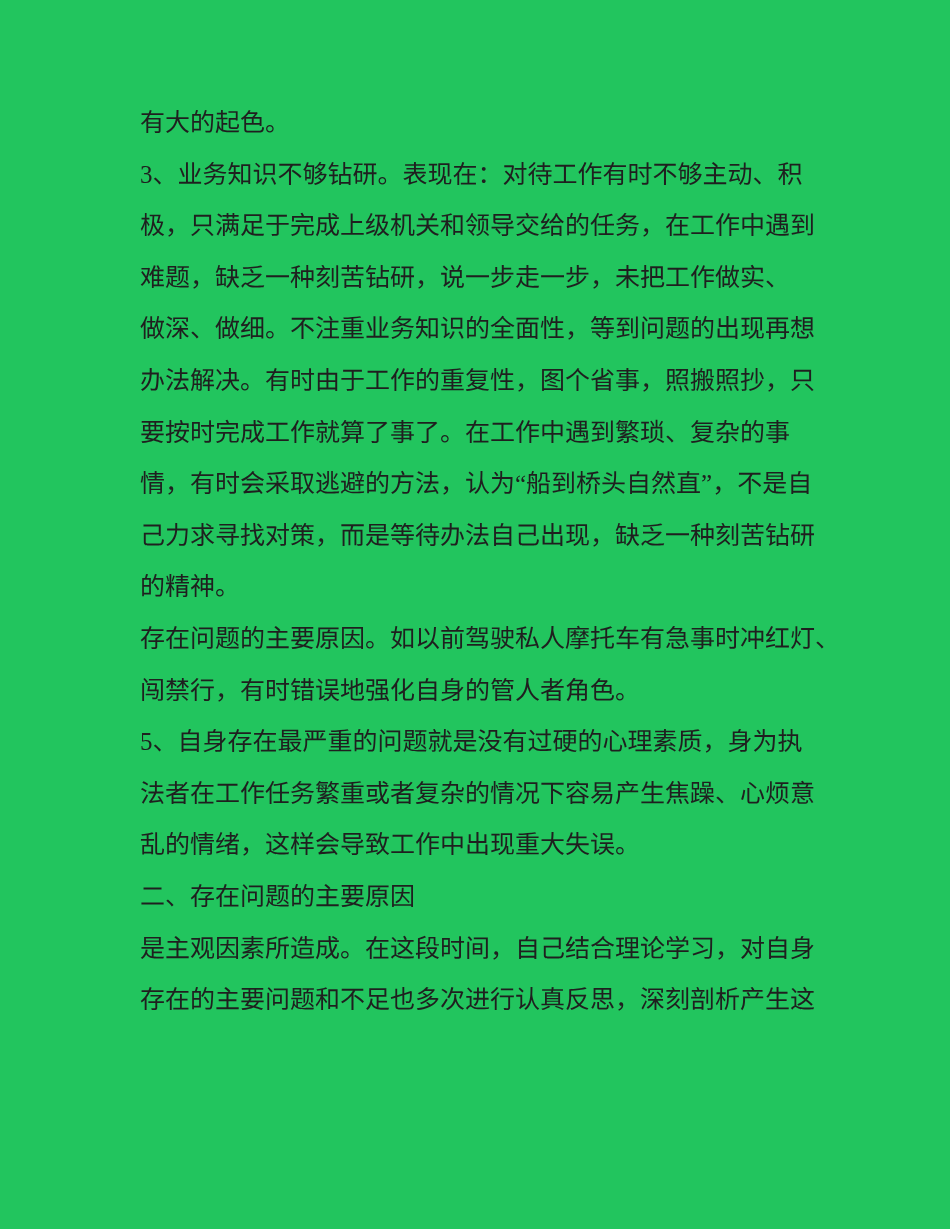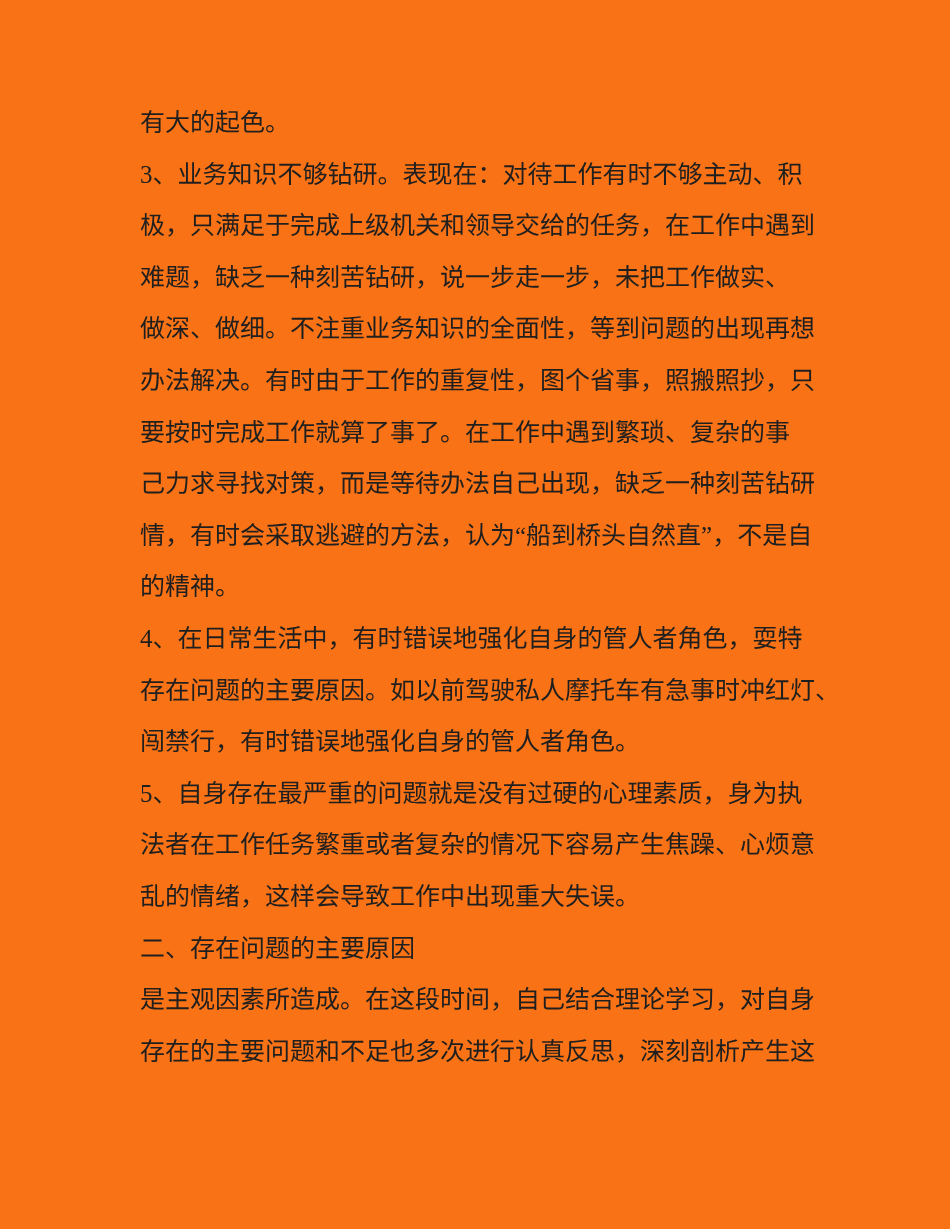--- a/index.html
+++ b/index.html
@@ -13,21 +13,21 @@
       position: relative;
       overflow: hidden;
       font-family: "Liberation Serif", "DejaVu Serif", serif;
     }
     .page {
       position: absolute;
       left: 0;
       top: 0;
       width: 950px;
       height: 1229px;
-      background: #f97316;
+      background: #22c55e;
     }
     .text-block {
       position: absolute;
       left: 140px;
       top: 97px;
       width: 692px;
       color: #1f1f1f;
       font-size: 25px;
       line-height: 51.6px;
       letter-spacing: 0px;
@@ -43,24 +43,23 @@
 
 <div class="page">
   <div class="text-block">
       <div class="text-line">有大的起色。</div>
       <div class="text-line">3、业务知识不够钻研。表现在：对待工作有时不够主动、积</div>
       <div class="text-line">极，只满足于完成上级机关和领导交给的任务，在工作中遇到</div>
       <div class="text-line">难题，缺乏一种刻苦钻研，说一步走一步，未把工作做实、</div>
       <div class="text-line">做深、做细。不注重业务知识的全面性，等到问题的出现再想</div>
       <div class="text-line">办法解决。有时由于工作的重复性，图个省事，照搬照抄，只</div>
       <div class="text-line">要按时完成工作就算了事了。在工作中遇到繁琐、复杂的事</div>
+      <div class="text-line">情，有时会采取逃避的方法，认为“船到桥头自然直”，不是自</div>
       <div class="text-line">己力求寻找对策，而是等待办法自己出现，缺乏一种刻苦钻研</div>
-      <div class="text-line">情，有时会采取逃避的方法，认为“船到桥头自然直”，不是自</div>
       <div class="text-line">的精神。</div>
-      <div class="text-line">4、在日常生活中，有时错误地强化自身的管人者角色，耍特</div>
       <div class="text-line">存在问题的主要原因。如以前驾驶私人摩托车有急事时冲红灯、</div>
       <div class="text-line">闯禁行，有时错误地强化自身的管人者角色。</div>
       <div class="text-line">5、自身存在最严重的问题就是没有过硬的心理素质，身为执</div>
       <div class="text-line">法者在工作任务繁重或者复杂的情况下容易产生焦躁、心烦意</div>
       <div class="text-line">乱的情绪，这样会导致工作中出现重大失误。</div>
       <div class="text-line">二、存在问题的主要原因</div>
       <div class="text-line">是主观因素所造成。在这段时间，自己结合理论学习，对自身</div>
       <div class="text-line">存在的主要问题和不足也多次进行认真反思，深刻剖析产生这</div>
     </div>
 </div>

